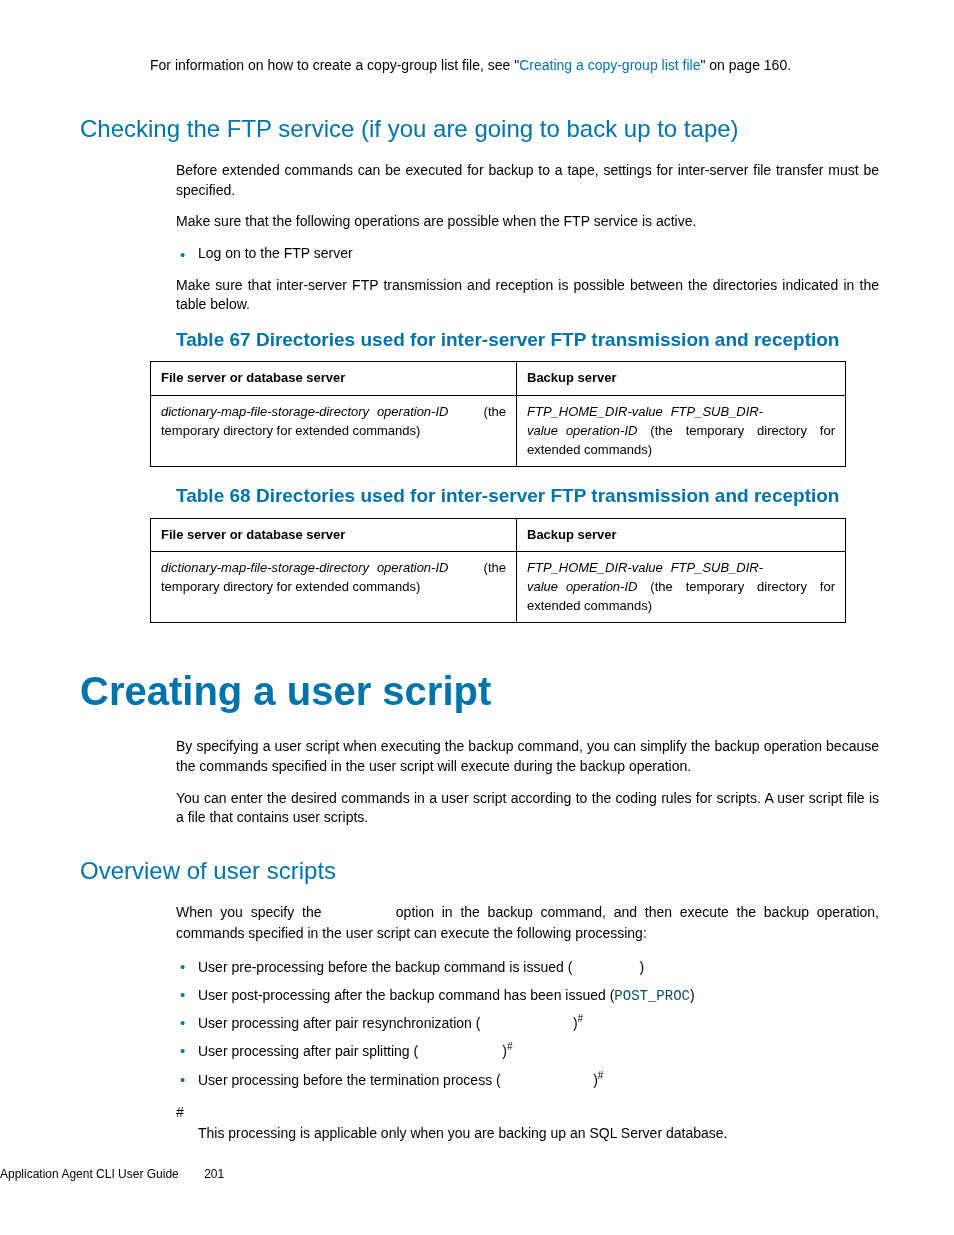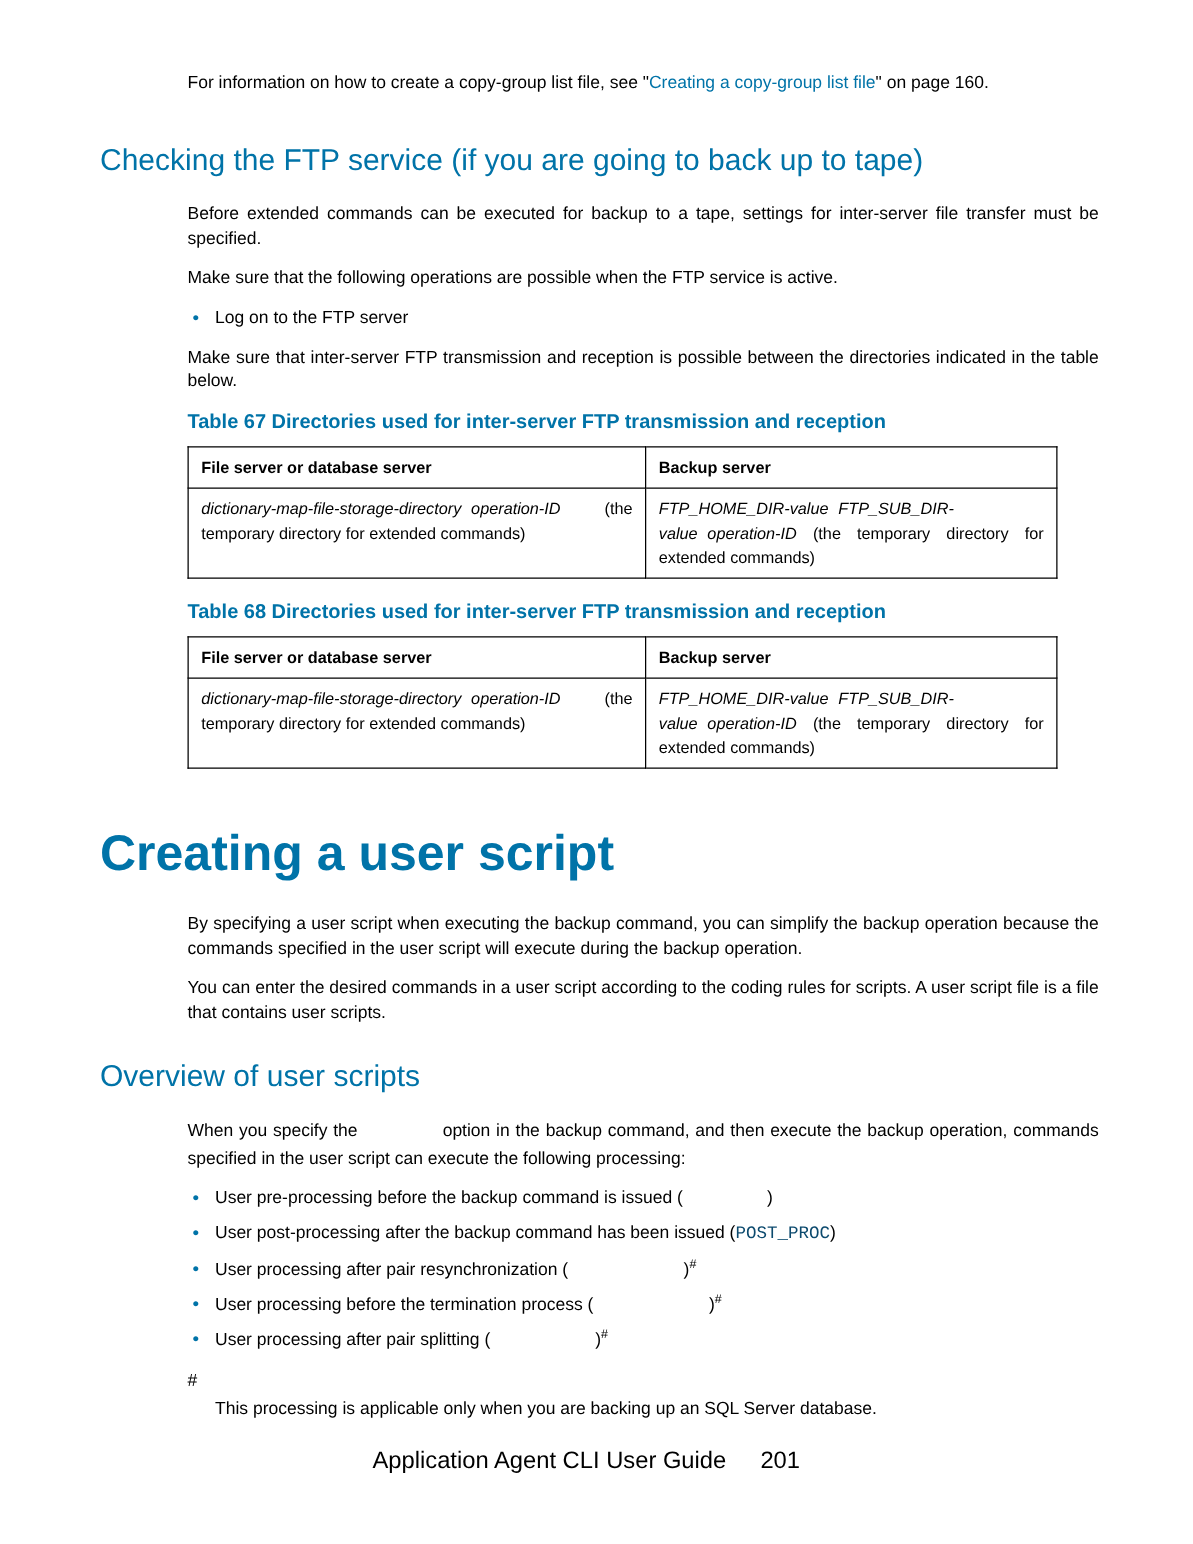--- a/index.html
+++ b/index.html
@@ -37,21 +37,21 @@
   }
   h1.big-h {
     font-family: "Arial Narrow", Arial, sans-serif;
     font-stretch: condensed;
     color: #0073a8;
     font-weight: 700;
     font-size: 40px;
     margin: 40px 0 18px 0;
   }
   .body-indent {
-    margin-left: 70px;
+    margin-left: 96px;
   }
   p {
     margin: 0 0 12px 0;
     text-align: justify;
   }
   ul.bullets {
     list-style: none;
     padding: 0;
     margin: 0 0 12px 0;
   }
@@ -65,21 +65,21 @@
     content: "•";
     color: #0073a8;
     position: absolute;
     left: 4px;
     top: 0;
     font-size: 15px;
   }
   .table-caption {
     color: #0073a8;
     font-weight: bold;
-    font-size: 16px;
+    font-size: 19px;
     margin: 12px 0 8px 0;
   }
   table.dir-table {
     border-collapse: collapse;
     width: 696px;
     margin-left: 70px;
     margin-bottom: 16px;
     font-size: 13px;
   }
   table.dir-table th, table.dir-table td {
@@ -97,22 +97,22 @@
     width: 345px;
   }
   .italic { font-style: italic; }
   .mono { font-family: "Courier New", monospace; white-space: pre; }
   .sup { vertical-align: super; font-size: 10px; }
   .footer {
     position: absolute;
     bottom: 52px;
     left: 0;
     width: 938px;
-    text-align: center;
-    font-size: 19px;
+    text-align: left;
+    font-size: 12px;
   }
   .footer .pnum { margin-left: 22px; }
   .hash-line { margin: 6px 0 2px 0; }
   .hash-explain { margin-left: 22px; }
 </style>
 </head>
 <body>
 
 <div class="page">
 
@@ -181,22 +181,22 @@
   <h2 class="section-h" style="margin-top:26px;">Overview of user scripts</h2>
 
   <div class="body-indent">
     <p>
       <span>When you specify the </span><span class="mono" style="color:#fff;">-script</span><span> option in the backup command, and then execute the backup operation, commands specified in the user script can execute the following processing:</span>
     </p>
     <ul class="bullets">
       <li><span>User pre-processing before the backup command is issued (</span><span class="mono" style="color:#fff;">PRE_PROC</span><span>)</span><span class="sup"></span></li>
       <li><span>User post-processing after the backup command has been issued (</span><span class="mono" style="color:#0c4a6e;">POST_PROC</span><span>)</span><span class="sup"></span></li>
       <li><span>User processing after pair resynchronization (</span><span class="mono" style="color:#fff;">RESYNC_PROC</span><span>)</span><span class="sup">#</span></li>
+      <li><span>User processing after pair splitting (</span><span class="mono" style="color:#fff;">SPLIT_PROC</span><span>)</span><span class="sup">#</span></li>
       <li><span>User processing before the termination process (</span><span class="mono" style="color:#fff;">FINISH_PROC</span><span>)</span><span class="sup">#</span></li>
-      <li><span>User processing after pair splitting (</span><span class="mono" style="color:#fff;">SPLIT_PROC</span><span>)</span><span class="sup">#</span></li>
     </ul>
     <div class="hash-line">#</div>
     <p class="hash-explain">This processing is applicable only when you are backing up an SQL Server database.</p>
   </div>
 
   <div class="footer">
     <span>Application Agent CLI User Guide</span>
     <span class="pnum">201</span>
   </div>
 

